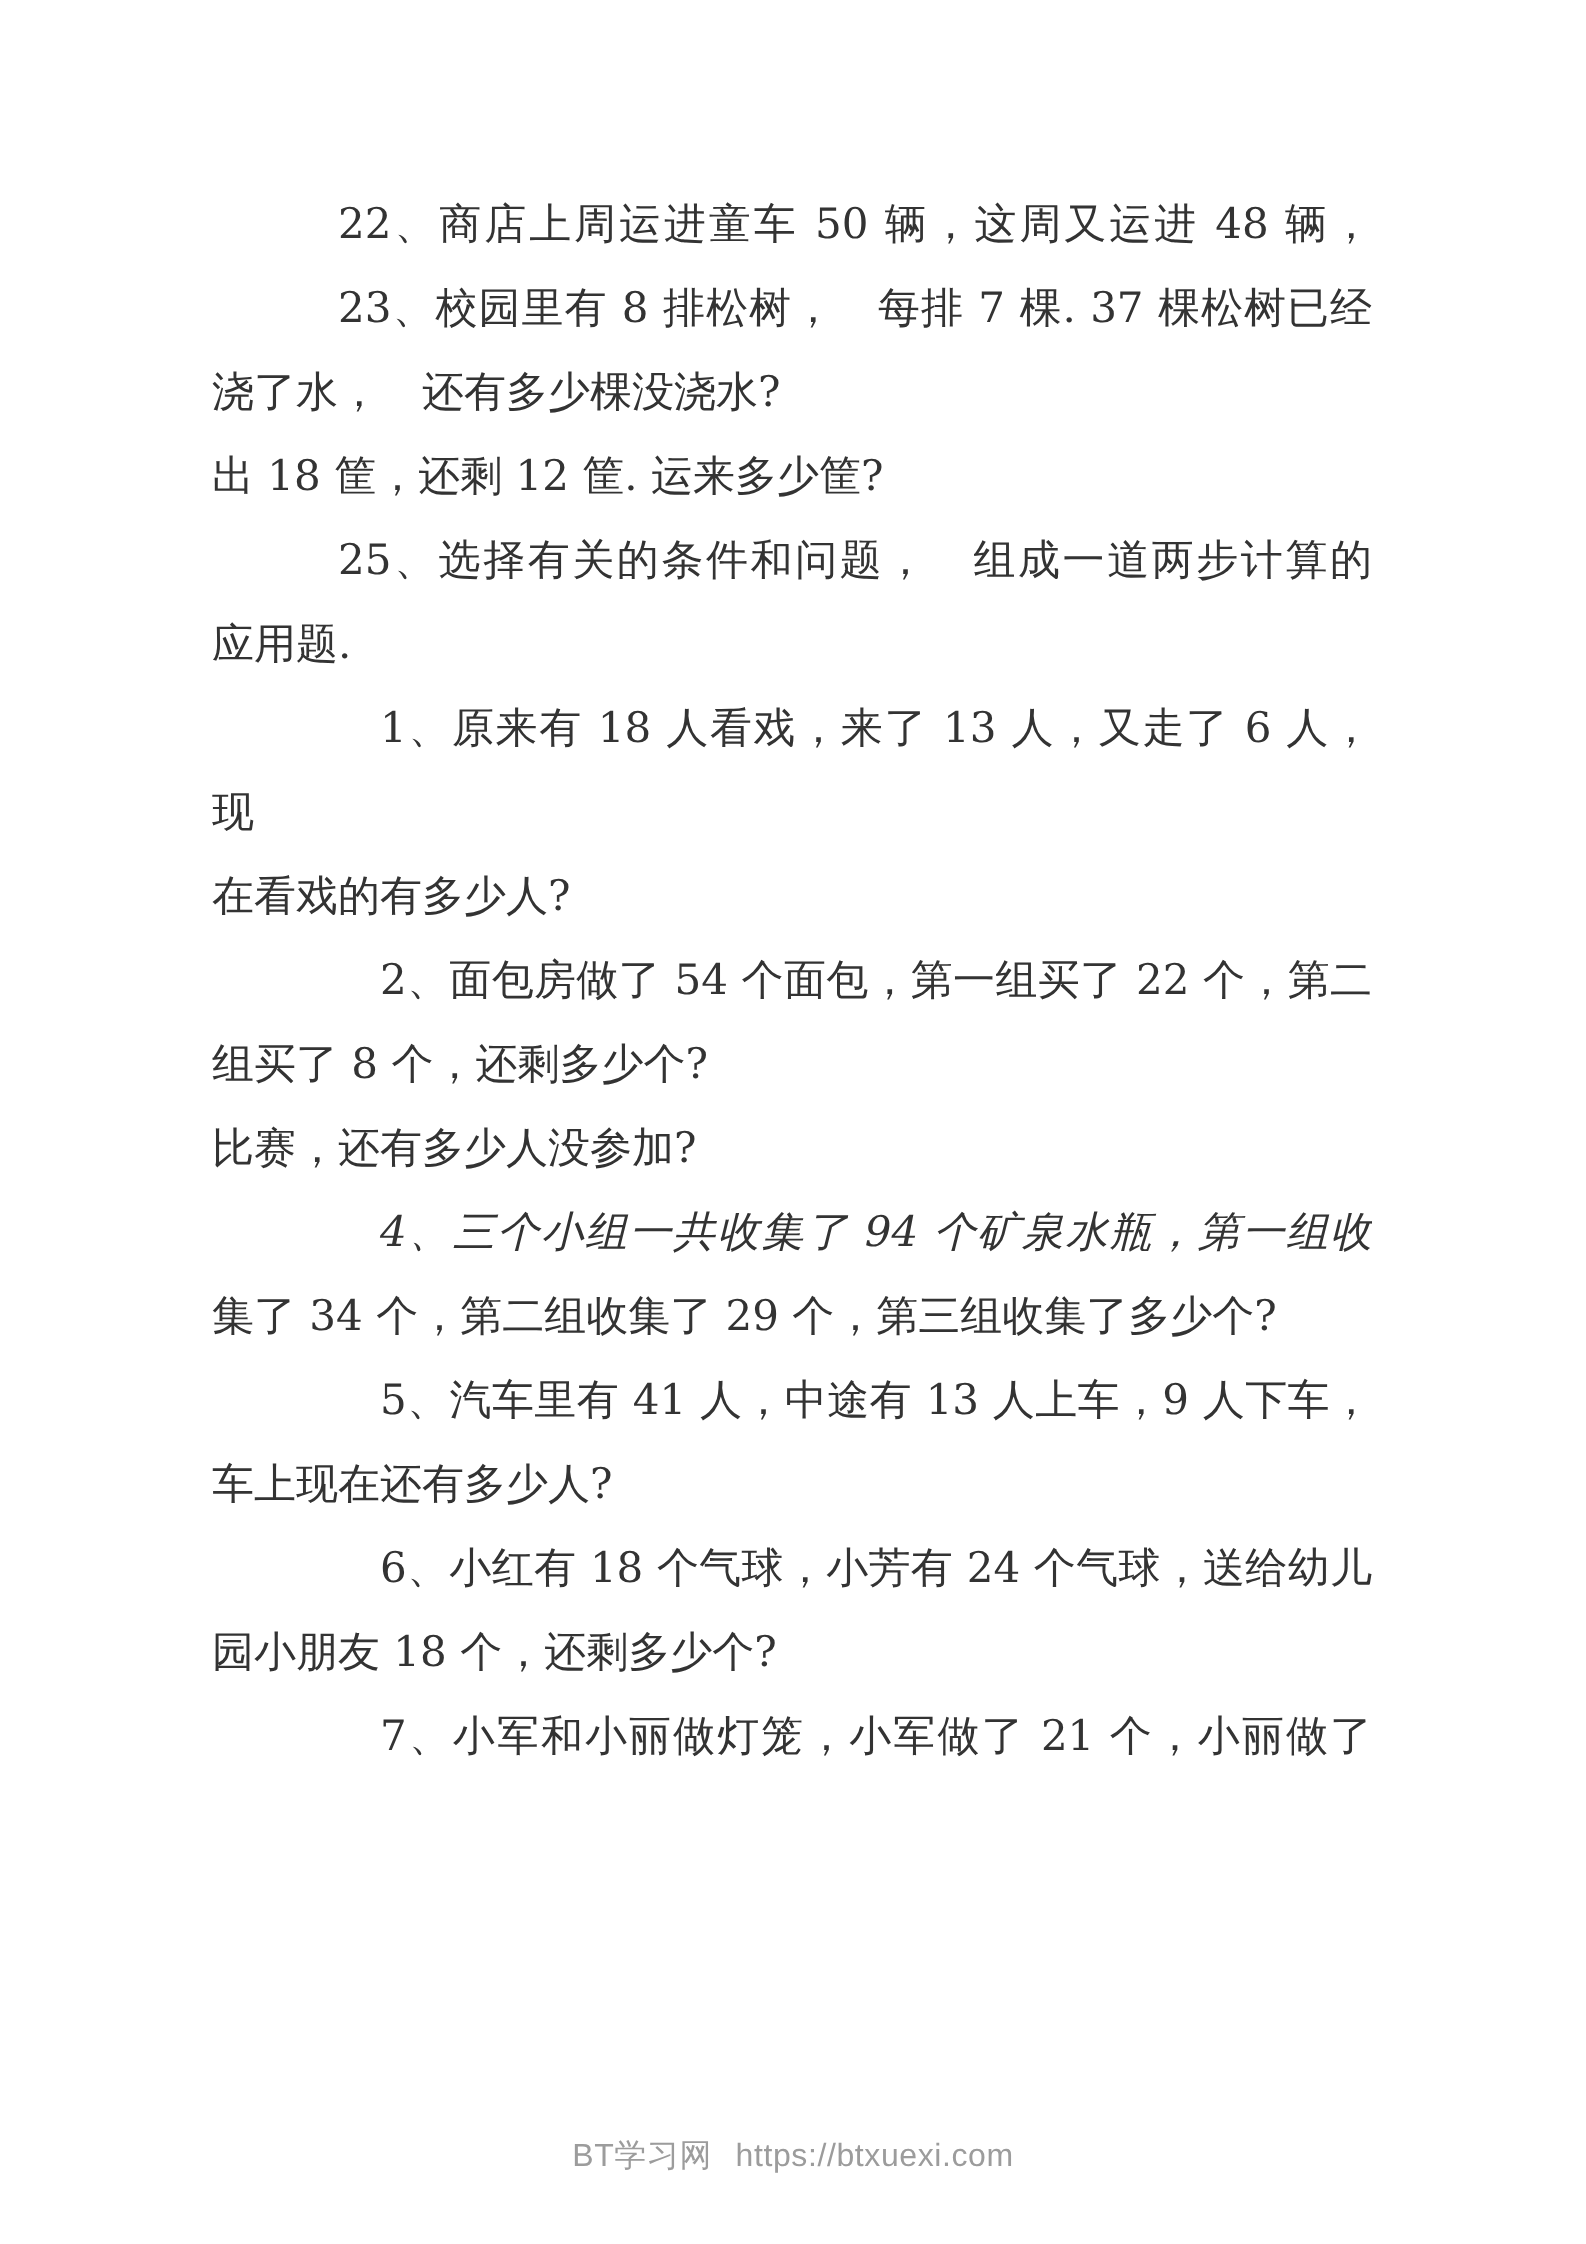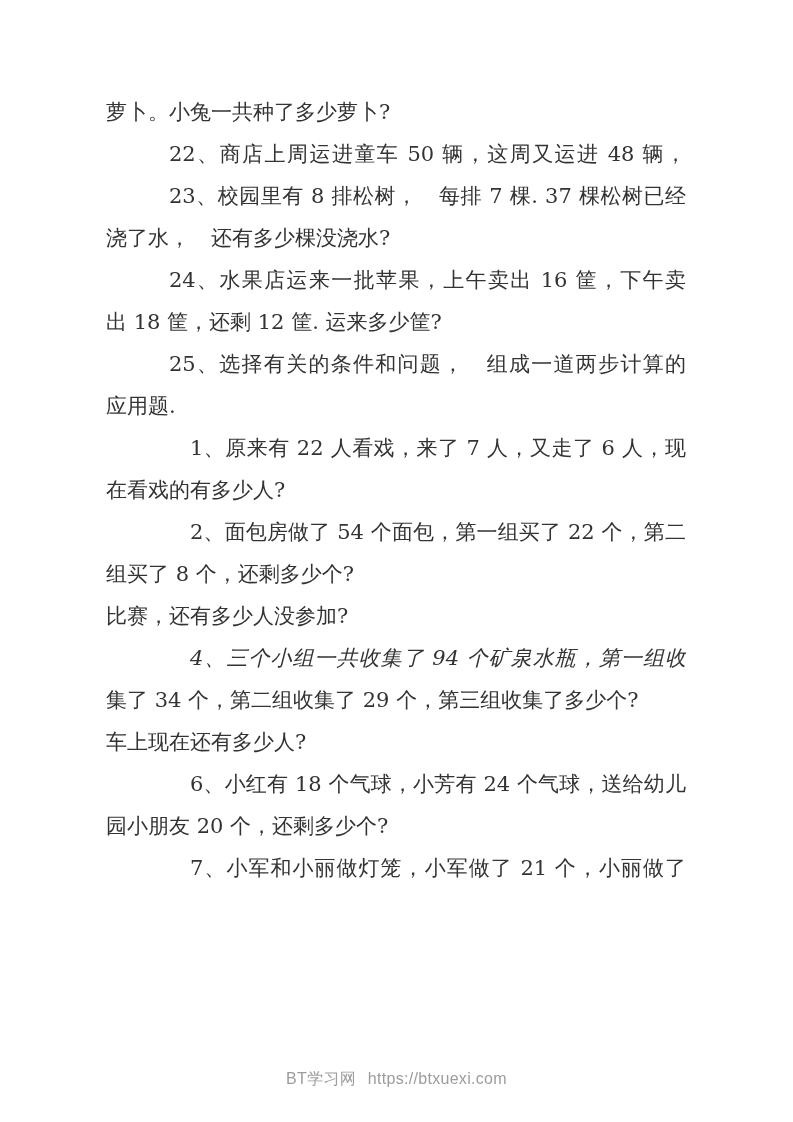--- a/index.html
+++ b/index.html
@@ -53,38 +53,37 @@
   }
 
   .footer .url { margin-left: 7px; }
 </style>
 </head>
 <body>
 
 <div class="page" style="background: rgb(255, 255, 255);">
 
   <div class="doc" id="doc" style="color: rgb(51, 51, 51);">
-      <div class="line">萝卜。小兔一共种了多少萝卜?</div>
       <div class="line fill" style="text-indent: 3em;">22、商店上周运进童车 50 辆，这周又运进 48 辆，</div>
       <div class="line fill" style="text-indent: 3em;">23、校园里有 8 排松树，　每排 7 棵. 37 棵松树已经</div>
       <div class="line">浇了水，　还有多少棵没浇水?</div>
-      <div class="line fill" style="text-indent: 3em;">24、水果店运来一批苹果，上午卖出 16 筐，下午卖</div>
       <div class="line">出 18 筐，还剩 12 筐. 运来多少筐?</div>
       <div class="line fill" style="text-indent: 3em;">25、选择有关的条件和问题，　组成一道两步计算的</div>
       <div class="line">应用题.</div>
-      <div class="line fill" style="text-indent: 4em;">1、原来有 22 人看戏，来了 7 人，又走了 6 人，现</div>
+      <div class="line fill" style="text-indent: 4em;">1、原来有 18 人看戏，来了 13 人，又走了 6 人，现</div>
       <div class="line">在看戏的有多少人?</div>
       <div class="line fill" style="text-indent: 4em;">2、面包房做了 54 个面包，第一组买了 22 个，第二</div>
       <div class="line">组买了 8 个，还剩多少个?</div>
       <div class="line">比赛，还有多少人没参加?</div>
       <div class="line fill" style="text-indent: 4em; font-style: italic;">4、三个小组一共收集了 94 个矿泉水瓶，第一组收</div>
       <div class="line">集了 34 个，第二组收集了 29 个，第三组收集了多少个?</div>
+      <div class="line fill" style="text-indent: 4em;">5、汽车里有 41 人，中途有 13 人上车，9 人下车，</div>
       <div class="line">车上现在还有多少人?</div>
       <div class="line fill" style="text-indent: 4em;">6、小红有 18 个气球，小芳有 24 个气球，送给幼儿</div>
-      <div class="line">园小朋友 20 个，还剩多少个?</div>
+      <div class="line">园小朋友 18 个，还剩多少个?</div>
       <div class="line fill" style="text-indent: 4em;">7、小军和小丽做灯笼，小军做了 21 个，小丽做了</div>
     </div>
 
   <div class="footer" style="color: rgb(156, 156, 156);">
     <span class="site">BT学习网</span>
     <span class="url">https://btxuexi.com</span>
   </div>
 
 </div>
 

